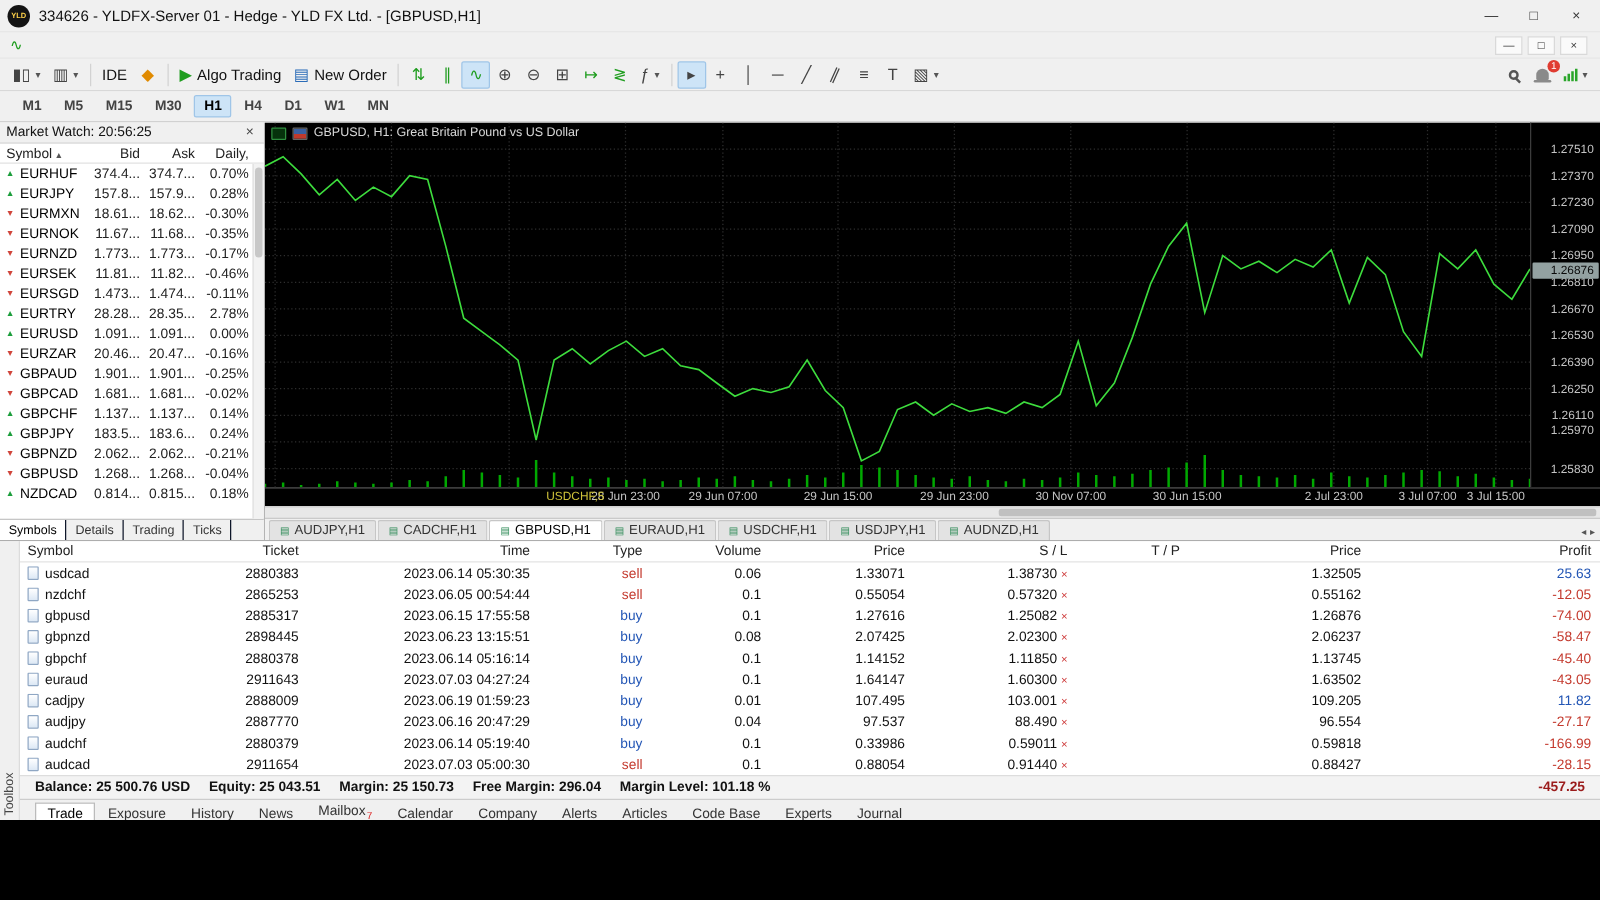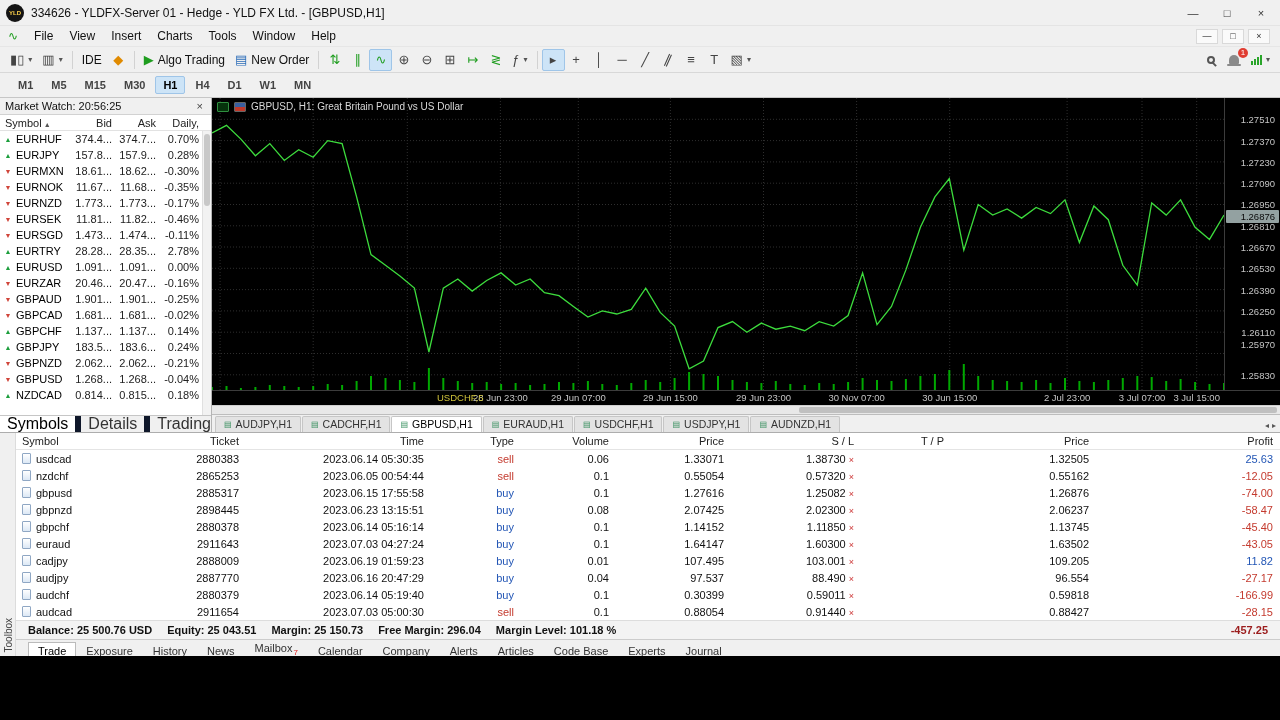--- a/index.html
+++ b/index.html
@@ -61,21 +61,21 @@
   .sort-ic{font-size:7px;color:#555;margin-left:2px}
   .mw-rows{flex:1;position:relative;overflow:hidden}
   .mw-row{height:16px;display:grid;grid-template-columns:16px 54px 44px 44px 43px;align-items:center;padding-right:10px;font-size:11px}
   .mw-arrow{text-align:center;font-size:7px}
   .mw-arrow.up{color:#1c9e3c}.mw-arrow.down{color:#d0453a}
   .mw-sym{color:#000}
   .mw-num{text-align:right;color:#222;white-space:nowrap;overflow:hidden;padding-right:2px}
   .mw-scroll{position:absolute;top:0;bottom:0;right:0;width:9px;background:#f2f2f2;border-left:1px solid #e0e0e0}
   .mw-thumb{position:absolute;top:3px;left:1px;right:1px;height:72px;background:#c8c8c8;border-radius:3px}
   .mw-tabs{height:17px;flex:none;display:flex;align-items:stretch;background:#f0f0f0;border-top:1px solid #c6c6c6}
-  .mw-tab{font-size:16px;color:#333;padding:1px 7px;display:flex;align-items:center;border-right:6px solid #0f172a}
+  .mw-tab{font-size:10px;color:#333;padding:1px 7px;display:flex;align-items:center;border-right:1px solid #0f172a}
   .mw-tab.active{background:#fff;color:#000}
 
   
   .chart-zone{flex:1;display:flex;flex-direction:column;min-width:0}
   .chart-wrap{height:292px;flex:none;display:flex;background:#000;position:relative}
   .plot{position:relative;flex:1;min-width:0}
   #chart-svg{position:absolute;inset:0;width:100%;height:100%;display:block}
   .grid{stroke:#2e2e2e;stroke-width:1;stroke-dasharray:1 2}
   .vol{stroke:#00a800;stroke-width:2}
   .priceline{fill:none;stroke:#3ddc3d;stroke-width:1.3}
@@ -169,29 +169,20 @@
     <span class="title-text">334626 - YLDFX-Server 01 - Hedge - YLD FX Ltd. - [GBPUSD,H1]</span>
     <div class="win-controls">
       <span class="winbtn">—</span>
       <span class="winbtn">□</span>
       <span class="winbtn">×</span>
     </div>
   </div>
 
   <div class="menubar">
     <span class="menu-chart-glyph">∿</span>
-    <div id="menu-items" style="display:flex">
-        <span class="menu-item">File</span>
-        <span class="menu-item">View</span>
-        <span class="menu-item">Insert</span>
-        <span class="menu-item">Charts</span>
-        <span class="menu-item">Tools</span>
-        <span class="menu-item">Window</span>
-        <span class="menu-item">Help</span>
-      </div>
     <div class="child-controls">
       <span class="child-btn">—</span>
       <span class="child-btn">□</span>
       <span class="child-btn">×</span>
     </div>
   </div>
 
   <div class="toolbar" id="toolbar">
       <span class="tbtn">
         <span class="glyph">▮▯</span>
@@ -768,21 +759,21 @@
           </div>
           <div class="tgrid tr-row">
             <div class="cell sym">
               <span class="pos-icon"></span>
               <span>audchf</span>
             </div>
             <div class="cell">2880379</div>
             <div class="cell">2023.06.14 05:19:40</div>
             <div class="cell type-buy">buy</div>
             <div class="cell">0.1</div>
-            <div class="cell">0.30399</div>
+            <div class="cell">0.33986</div>
             <div class="cell">0.59011<span class="sl-x">×</span></div>
             <div class="cell"></div>
             <div class="cell">0.59818</div>
             <div class="cell profit-neg">-166.99</div>
           </div>
           <div class="tgrid tr-row">
             <div class="cell sym">
               <span class="pos-icon"></span>
               <span>audcad</span>
             </div>

